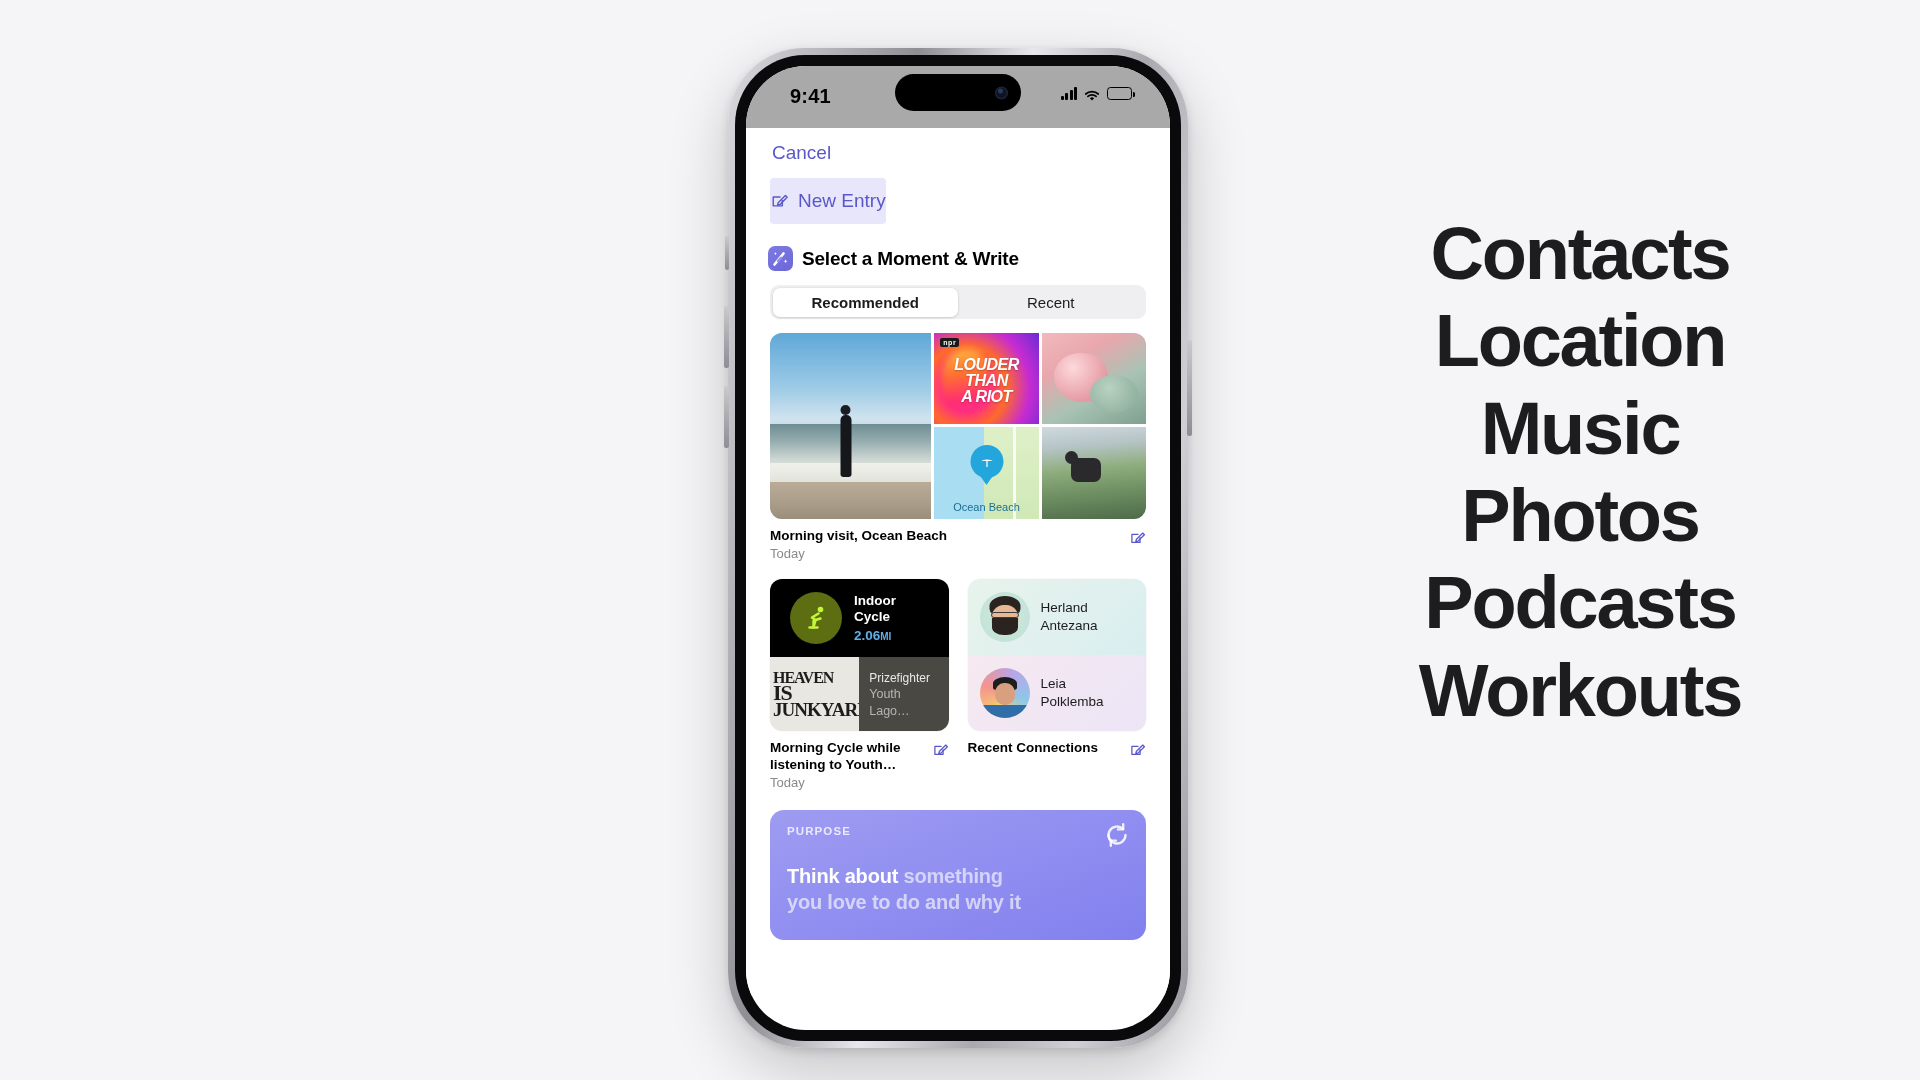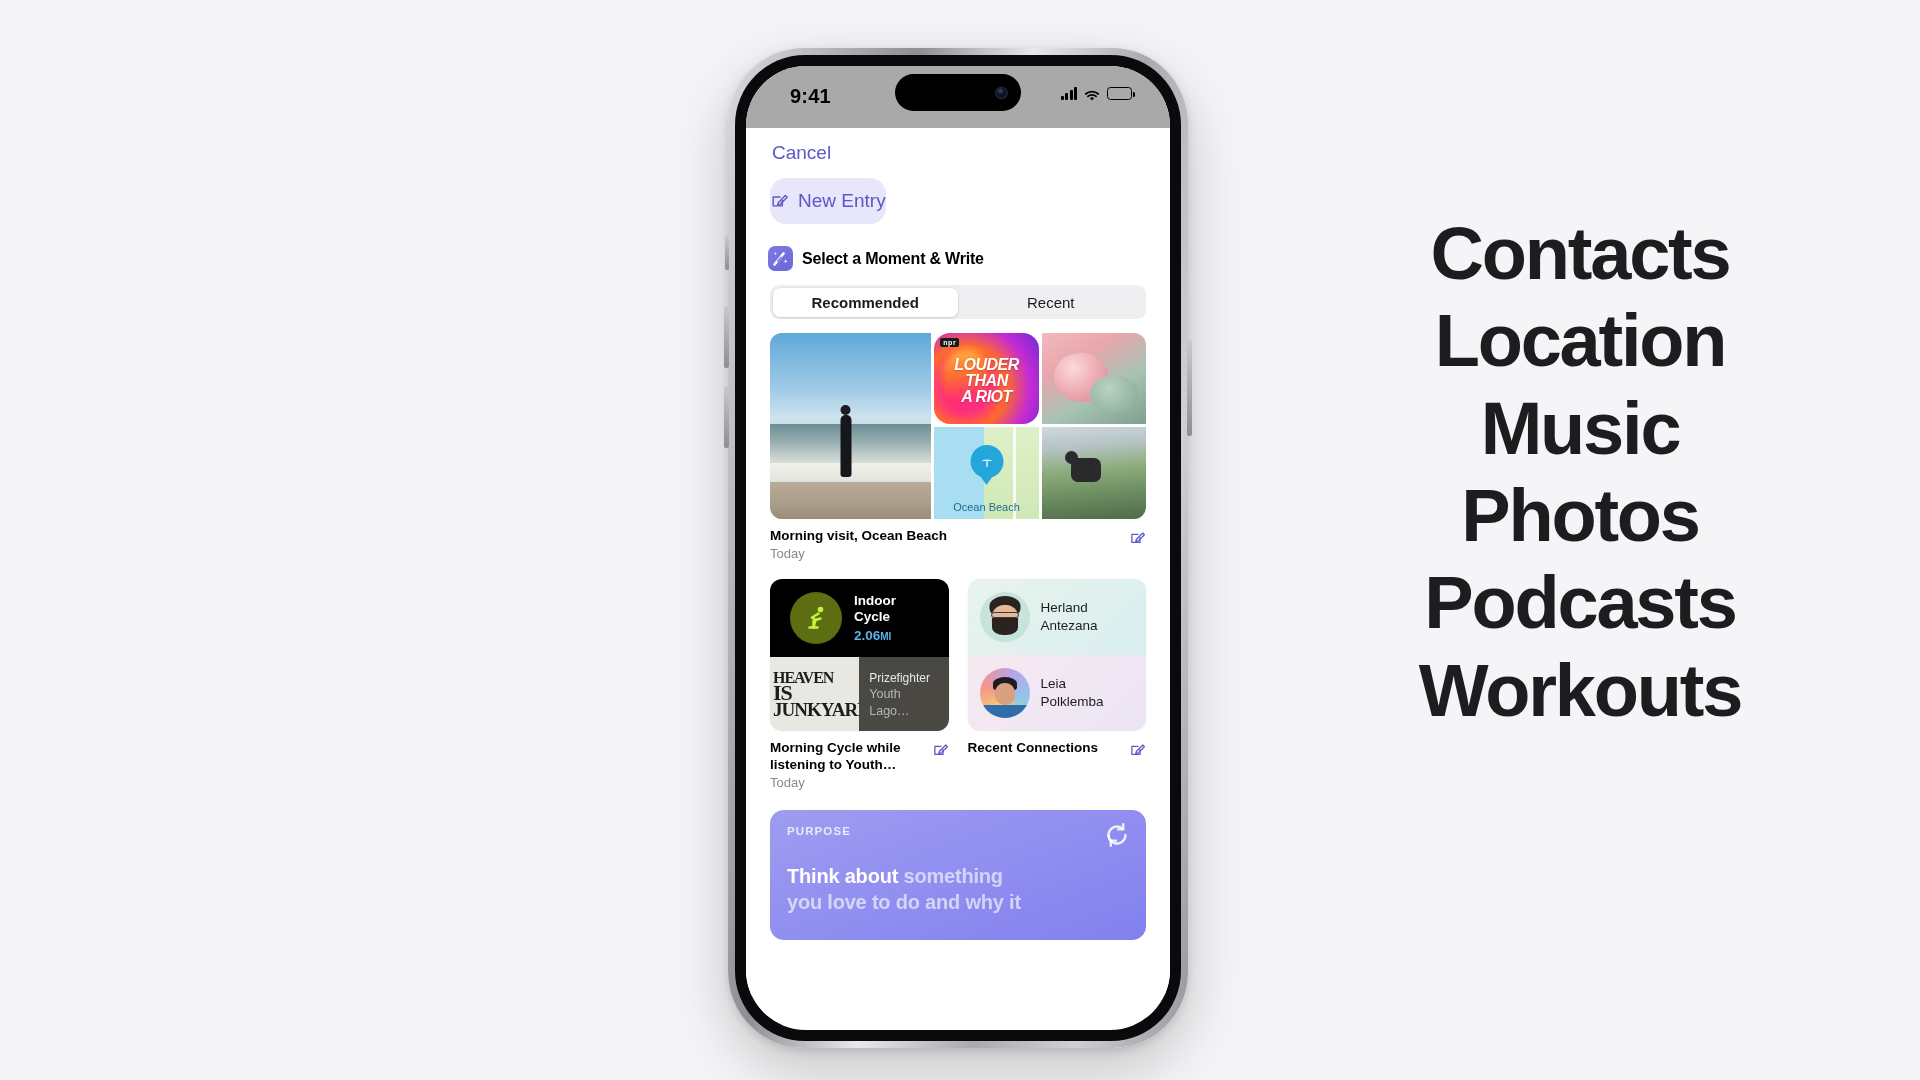--- a/index.html
+++ b/index.html
@@ -65,38 +65,38 @@
   .batt::after { content:''; position:absolute; right:-3.5px; top:3.5px; width:2px; height:5px; background:#000; border-radius:0 1.5px 1.5px 0; }
   .batt-fill { height: 100%; background: #000; border-radius: 1.5px; }
 
   
   .app { background: #ffffff; height: 868px; position: relative; overflow: hidden; }
   .nav-row { padding: 14px 26px 4px 26px; }
   .cancel-btn { font-size: 19px; color: #5a58c8; background: none; border: none; font-family: inherit; cursor: pointer; }
 
   .new-entry-btn {
     margin: 10px 24px 0 24px;
-    height: 46px; border-radius: 16px;
+    height: 46px; border-radius: 4px;
     background: #e8e6fb;
     display: flex; align-items: center; justify-content: center; gap: 9px;
     border: none; cursor: pointer;
   }
   .new-entry-btn span { font-size: 19px; color: #5a58c8; font-weight: 400; }
   .compose-ico { width: 19px; height: 19px; position: relative; display:inline-block; }
 
   .section-head {
     margin: 22px 24px 0 22px;
     display: flex; align-items: center; gap: 9px;
   }
   .wand-ico {
     width: 25px; height: 25px; border-radius: 7px;
     background: linear-gradient(150deg,#7d7ae0,#6b68d8);
     position: relative; flex: none;
   }
-  .section-head h2 { font-size: 16px; font-weight: 700; color: #000; letter-spacing: -.2px; }
+  .section-head h2 { font-size: 19px; font-weight: 700; color: #000; letter-spacing: -.2px; }
 
   .seg {
     margin: 14px 24px 0 24px; height: 34px;
     background: #efeff2; border-radius: 9px;
     display: flex; padding: 2.5px; position: relative;
   }
   .seg-item {
     flex: 1; display: flex; align-items: center; justify-content: center;
     font-size: 15px; color: #1c1c1e; border-radius: 7px; cursor: pointer;
     font-family: inherit; border: none; background: none;
@@ -112,21 +112,21 @@
 
   
   .beach-sky { position:absolute; inset:0; background: linear-gradient(180deg,#5fa8d8 0%,#9fcbe6 30%,#cfe3ef 46%,#c9d8dd 52%); }
   .beach-sea { position:absolute; left:0; right:0; top:49%; height:26%; background: linear-gradient(180deg,#6d8d93 0%,#94acae 35%,#cfd8d4 75%,#e8e9e3 100%); }
   .beach-foam { position:absolute; left:0; right:0; top:70%; height:12%; background: linear-gradient(180deg,#f1f2ec,#dfe1d8); opacity:.95; }
   .beach-sand { position:absolute; left:0; right:0; bottom:0; height:20%; background: linear-gradient(180deg,#b9ab97 0%,#a99c88 60%,#9a8e7b 100%); }
   .surfer { position:absolute; left:47%; top:44%; width:11px; height:62px; background:#15171a; border-radius:5px 5px 3px 3px; transform: translateX(-50%); }
   .surfer::before { content:''; position:absolute; left:50%; top:-10px; transform:translateX(-50%); width:10px; height:10px; border-radius:50%; background:#1b1d20; }
 
   
-  .podcast { background: radial-gradient(circle at 30% 60%, #ff3fb0 0%, #ff2d8a 25%, #ff6a2a 45%, #c62bd2 70%, #6a2bd6 100%); border-radius: 16px; }
+  .podcast { background: radial-gradient(circle at 30% 60%, #ff3fb0 0%, #ff2d8a 25%, #ff6a2a 45%, #c62bd2 70%, #6a2bd6 100%); }
   .podcast .npr { position:absolute; left:6px; top:5px; font-size:7px; font-weight:800; color:#fff; letter-spacing:.5px; background:#1a1a1a; padding:1px 3px; border-radius:2px; }
   .podcast .pt { position:absolute; left:0; right:0; top:26%; text-align:center; color:#fff; font-weight:800; font-style:italic; font-size:16px; line-height:1.02; letter-spacing:-.5px; text-shadow:0 1px 2px rgba(0,0,0,.25); }
   .podcast .fl { position:absolute; left:6%; top:18%; width:46%; height:70%; background: linear-gradient(170deg,#ffd23f 0%,#ff7a1f 40%,#ff2d6a 75%,transparent 100%); filter: blur(3px); opacity:.85; border-radius:50% 40% 50% 45%; }
 
   
   .shells { background: linear-gradient(150deg,#f2b9bd 0%,#e8a7ad 30%,#a8c3b4 62%,#7fa08f 100%); }
   .shells::before { content:''; position:absolute; left:12%; top:22%; width:52%; height:54%; border-radius:50% 50% 45% 55%; background: radial-gradient(circle at 35% 30%, #fdd9db, #e59aa3 70%); }
   .shells::after { content:''; position:absolute; right:8%; bottom:12%; width:46%; height:42%; border-radius:50%; background: radial-gradient(circle at 40% 35%, #b9d2c2, #86a896); }
 
   

